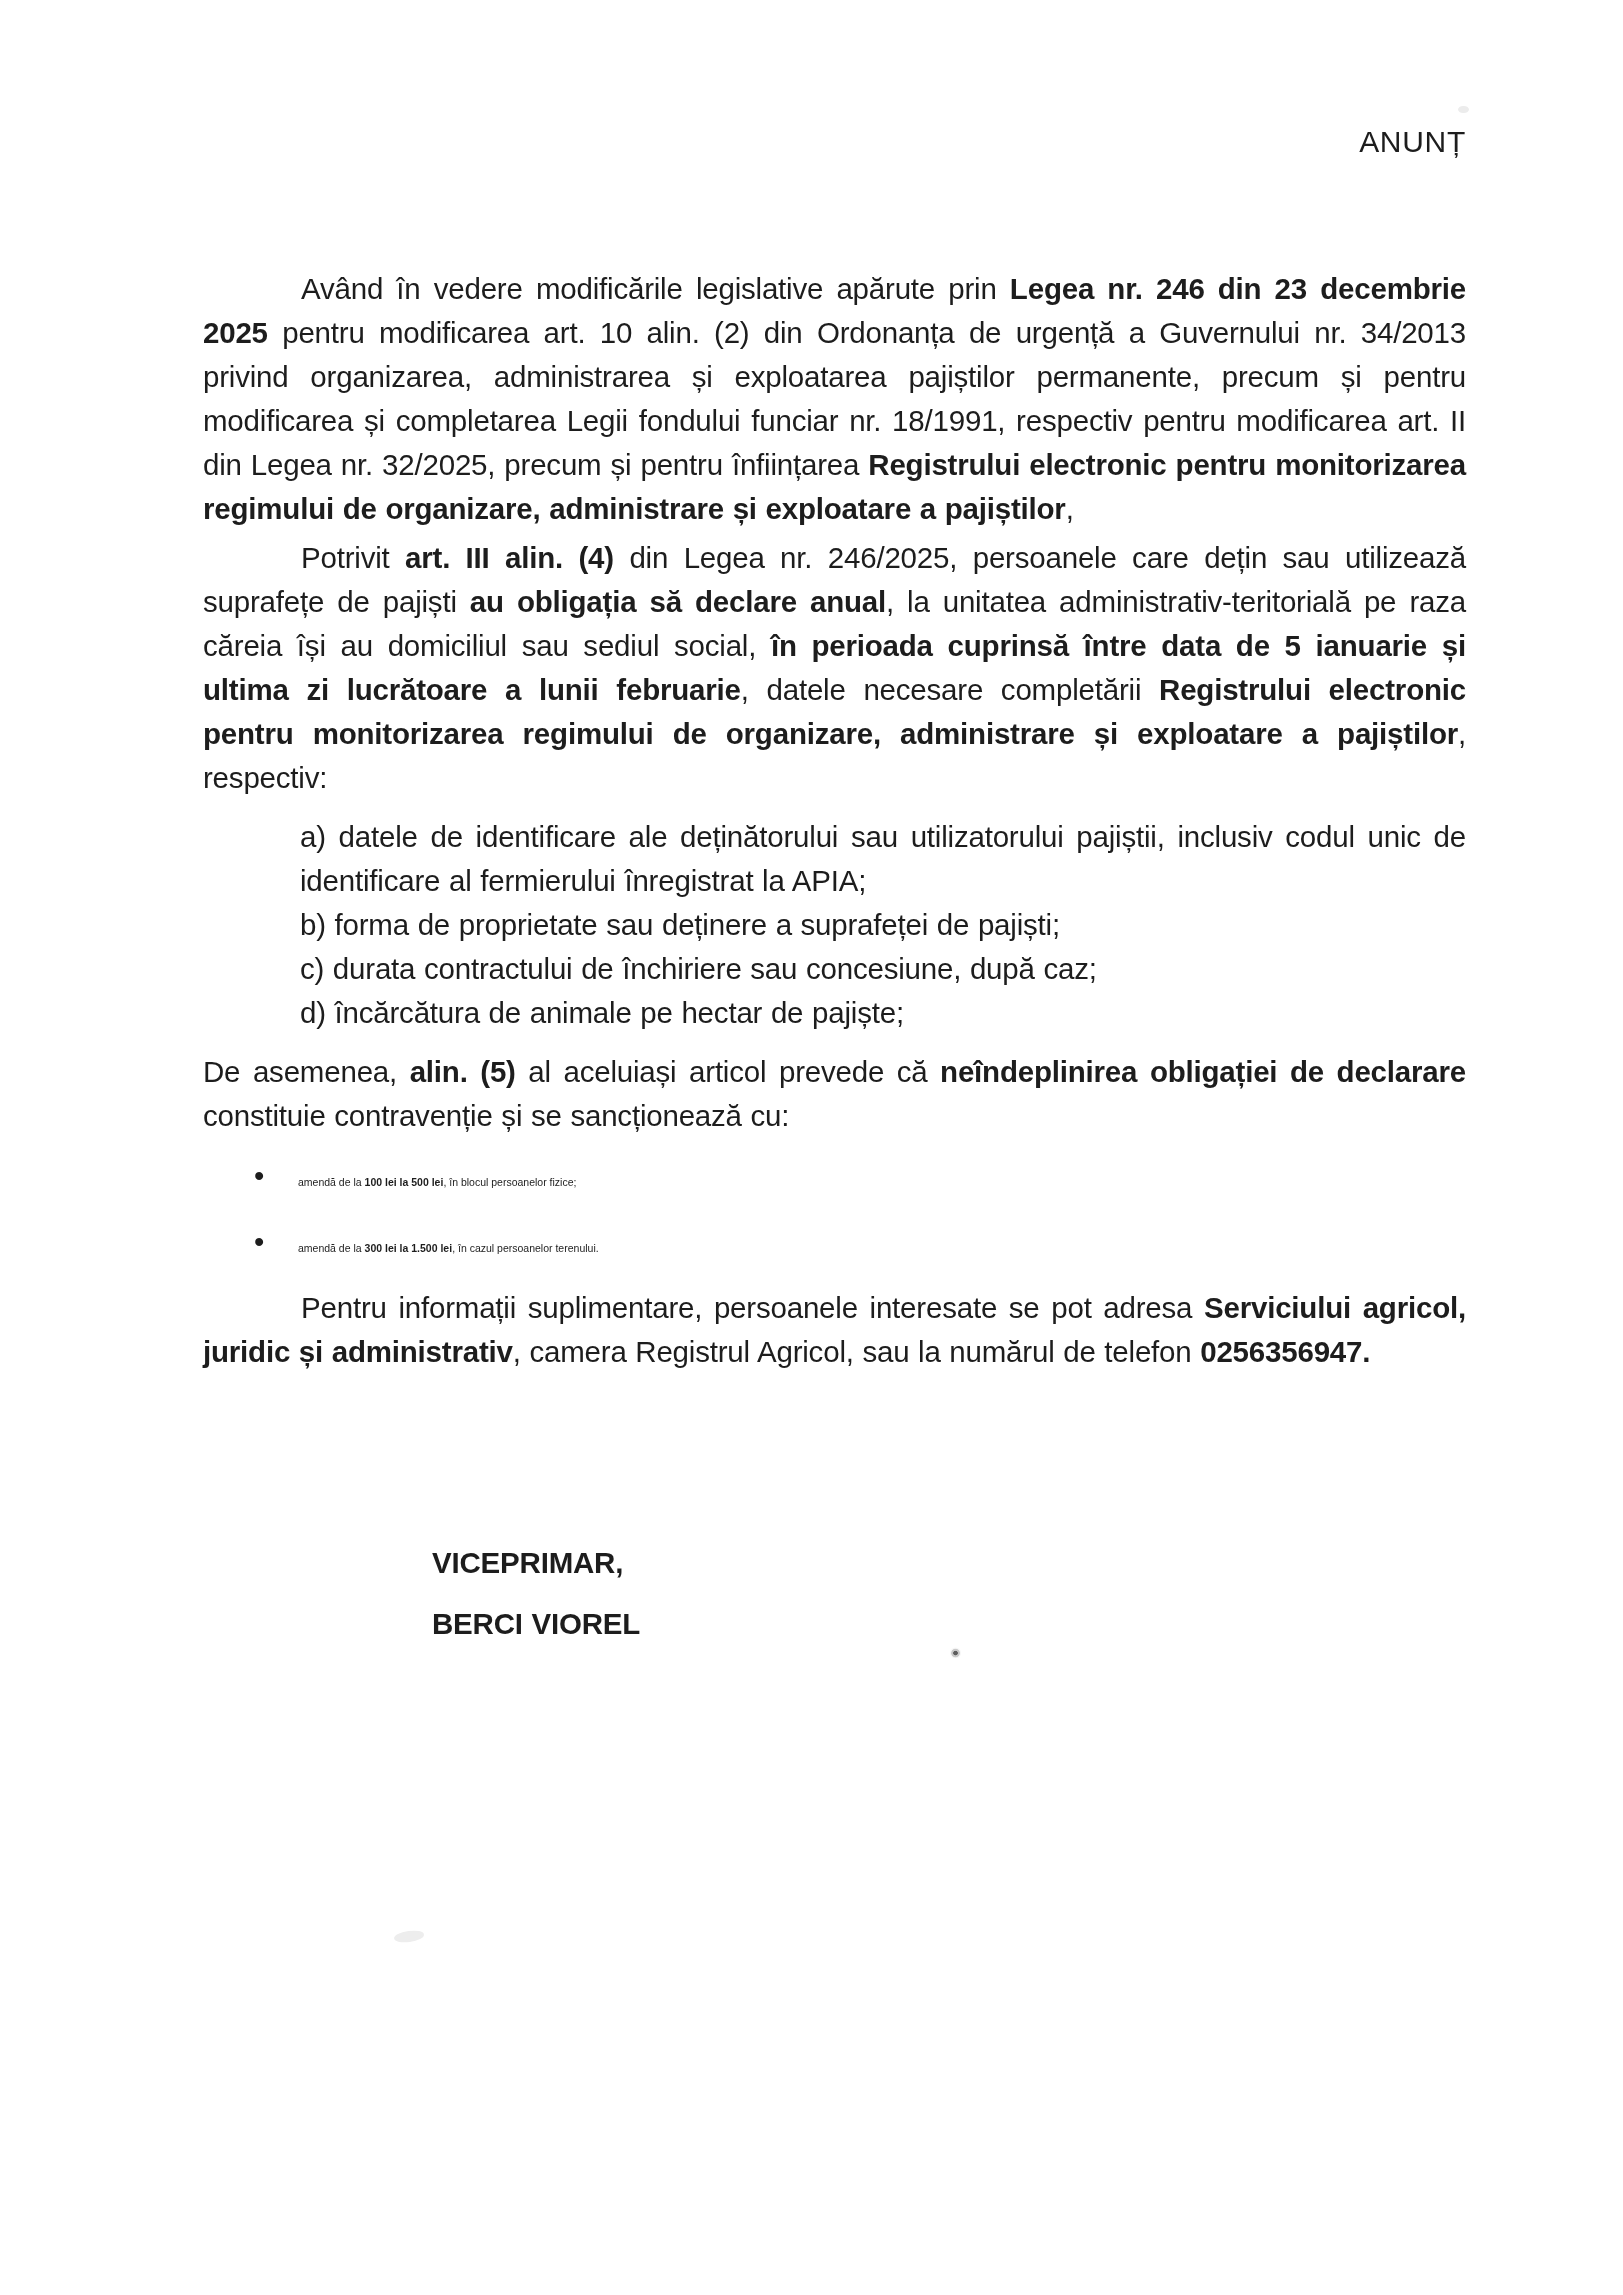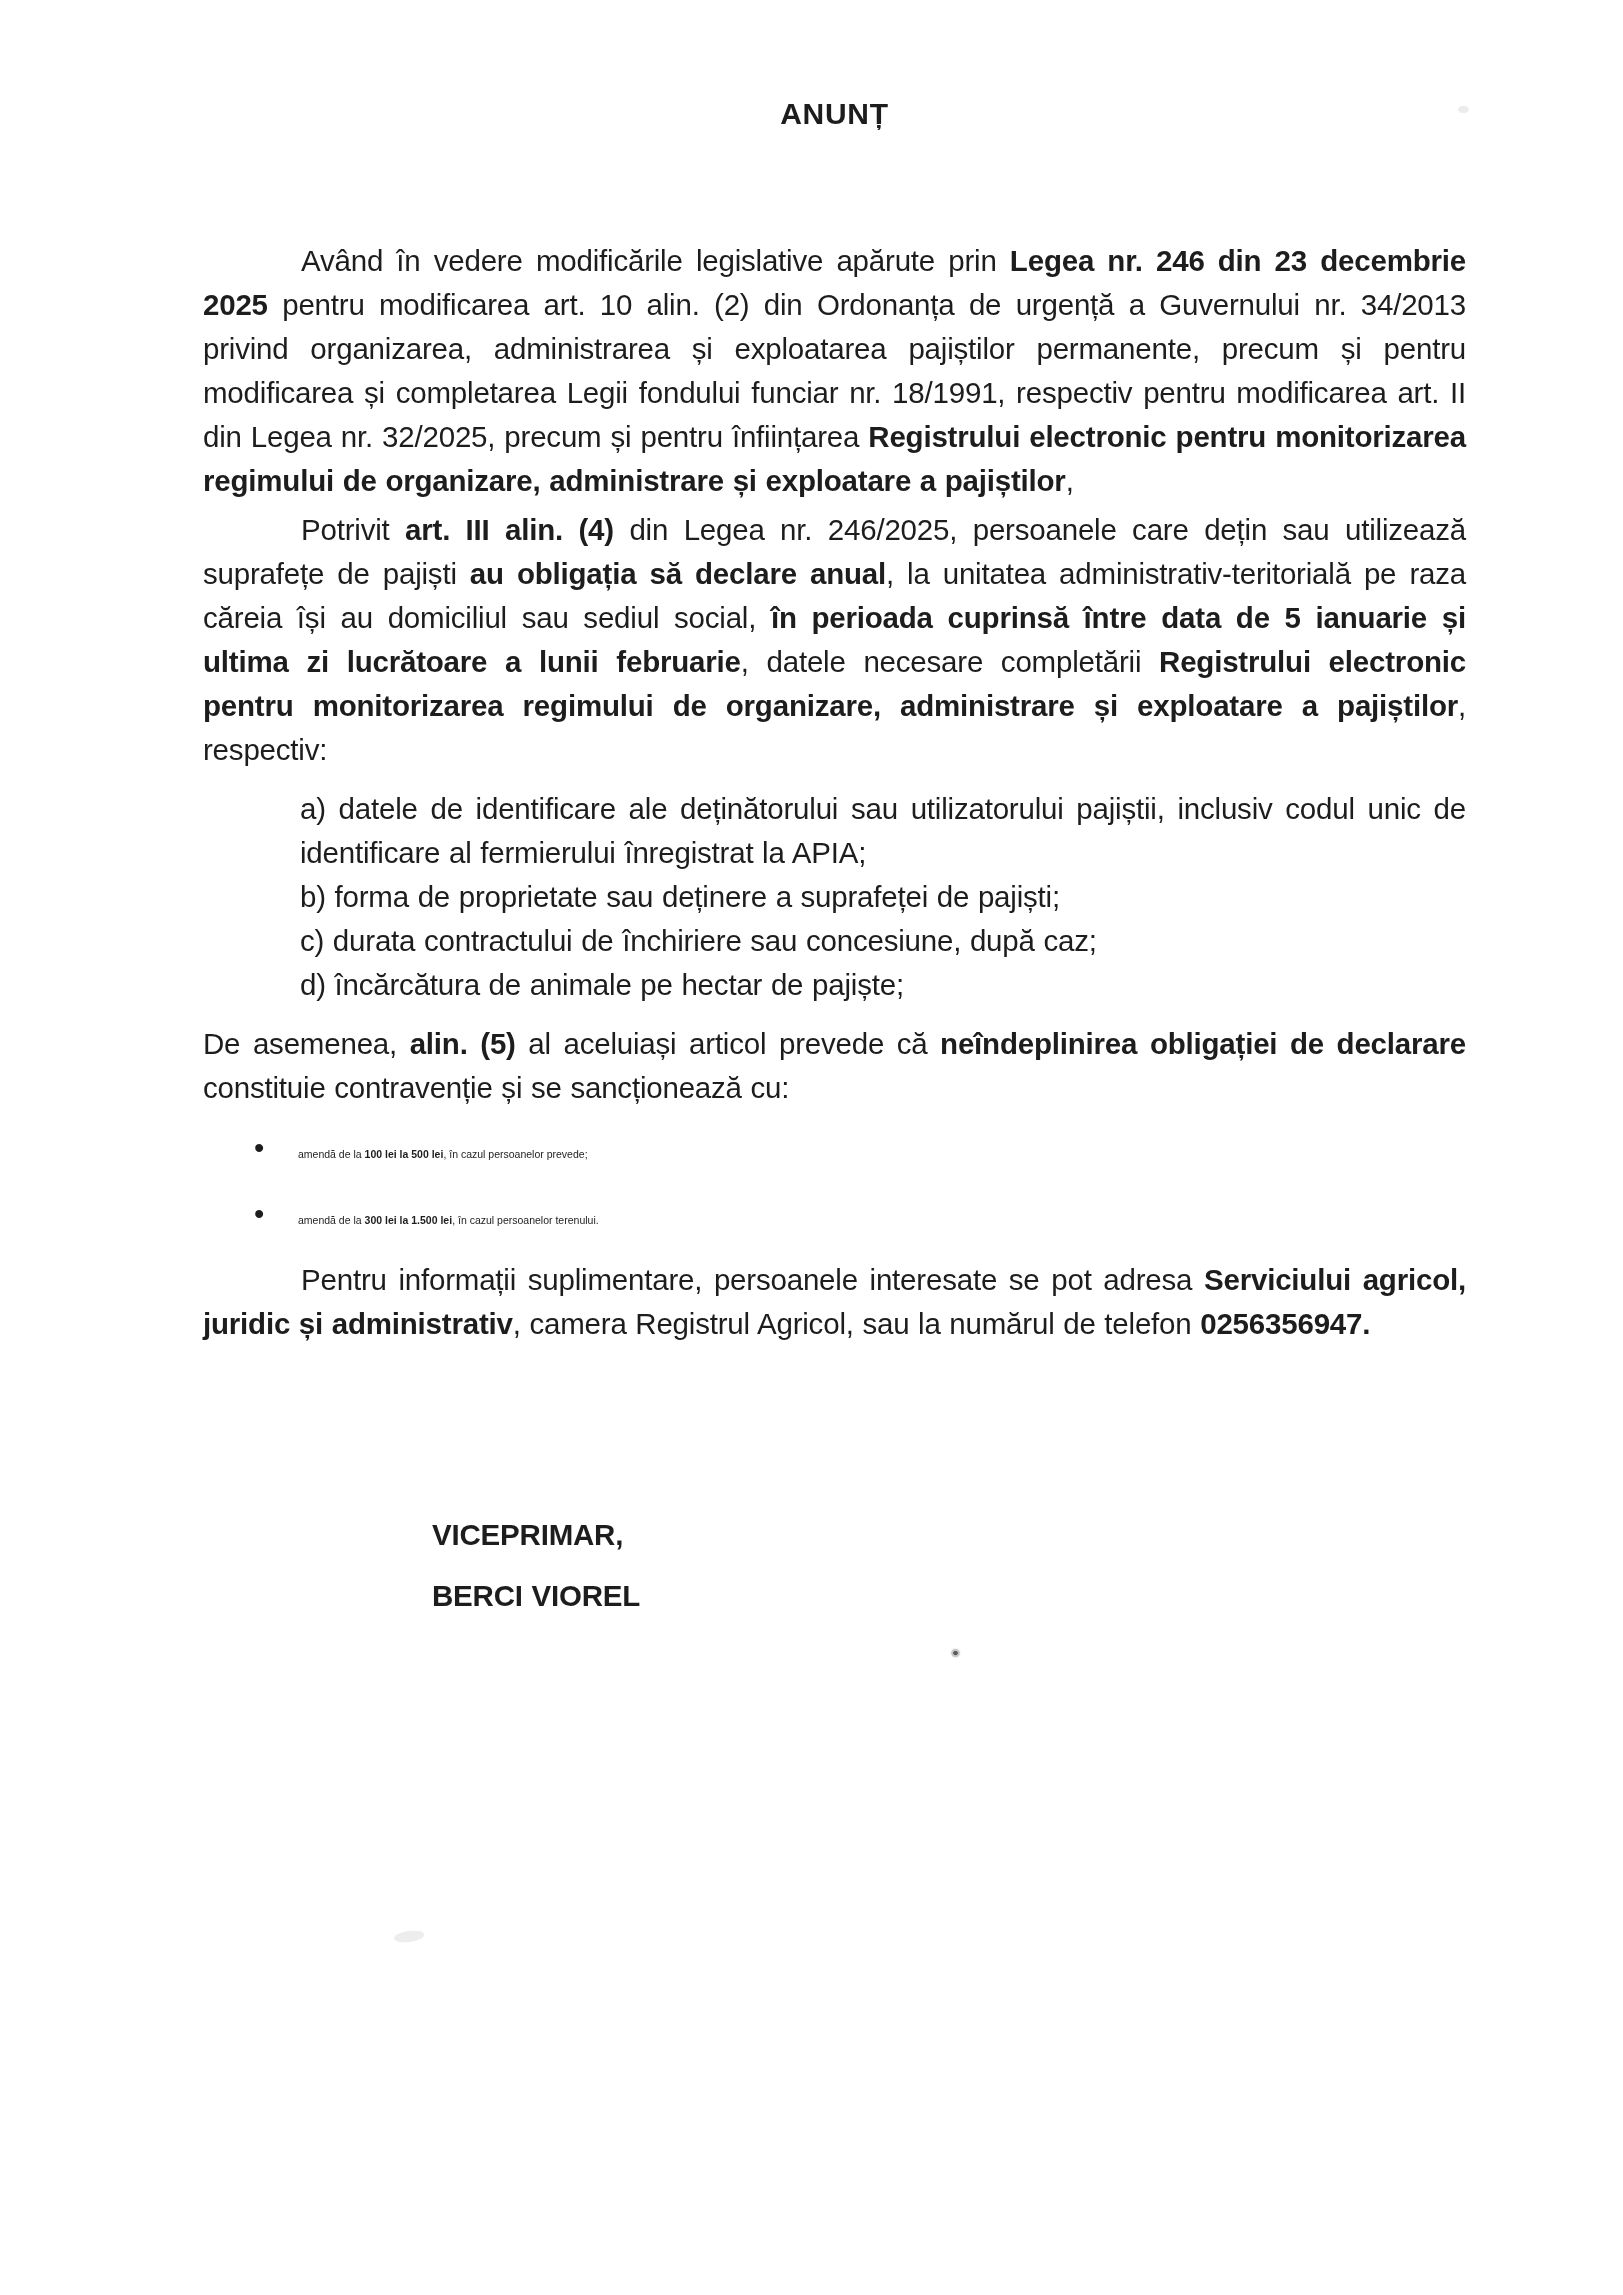--- a/index.html
+++ b/index.html
@@ -13,24 +13,24 @@
     overflow: hidden;
   }
   .page {
     position: relative;
     width: 1623px;
     height: 2295px;
     background: #ffffff;
     padding: 0 157px 0 203px;
   }
   .doc-title {
-    padding-top: 92px;
-    text-align: center;
+    padding-top: 120px;
+    text-align: right;
     font-size: 30px;
-    font-weight: 700;
+    font-weight: 400;
     letter-spacing: 0.7px;
     line-height: 44px;
   }
   p, .li-row { 
     font-size: 29.5px;
     line-height: 44px;
     letter-spacing: -0.2px;
     word-spacing: 0.7px;
   }
   .b { font-weight: 700; }
@@ -92,21 +92,21 @@
     <p class="li-row justify">b) forma de proprietate sau deținere a suprafeței de pajiști;</p>
     <p class="li-row justify">c) durata contractului de închiriere sau concesiune, după caz;</p>
     <p class="li-row justify">d) încărcătura de animale pe hectar de pajiște;</p>
   </div>
 
   <p class="p4 justify"><span>De asemenea, </span><span class="b">alin. (5)</span><span> al aceluiași articol prevede că </span><span class="b">neîndeplinirea obligației de declarare</span><span> constituie contravenție și se sancționează cu:</span></p>
 
   <ul class="bullets">
     <li>
       <span class="dot">•</span>
-      <span class="li-text justify"><span>amendă de la </span><span class="b">100 lei la 500 lei</span><span>, în cazul persoanelor prevede;</span></span>
+      <span class="li-text justify"><span>amendă de la </span><span class="b">100 lei la 500 lei</span><span>, în blocul persoanelor fizice;</span></span>
     </li>
     <li>
       <span class="dot">•</span>
       <span class="li-text justify"><span>amendă de la </span><span class="b">300 lei la 1.500 lei</span><span>, în cazul persoanelor terenului.</span></span>
     </li>
   </ul>
 
   <p class="p5 indent justify"><span>Pentru informații suplimentare, persoanele interesate se pot adresa </span><span class="b">Serviciului agricol, juridic și administrativ</span><span>, camera Registrul Agricol, sau la numărul de telefon </span><span class="b">0256356947.</span></p>
 
   <div class="signature">

